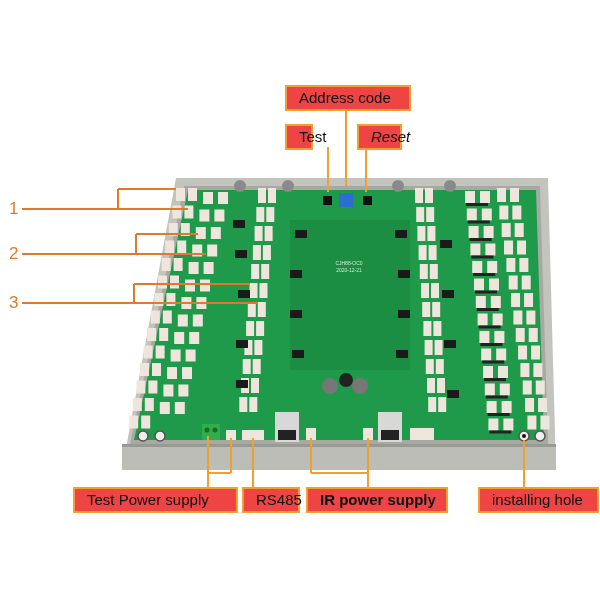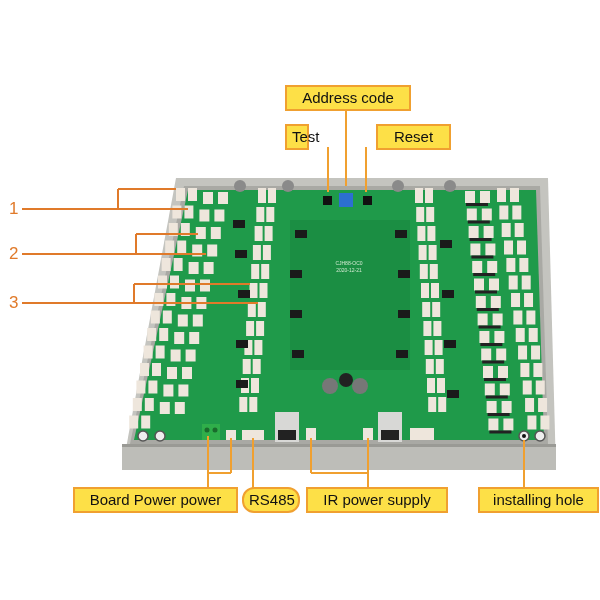--- a/index.html
+++ b/index.html
@@ -1,21 +1,21 @@
 <!DOCTYPE html>
 <html><head>
 <meta charset="utf-8">
 <style>
   html, body { margin: 0; padding: 0; background: #ffffff; }
   body { width: 600px; height: 600px; position: relative; overflow: hidden; font-family: "Liberation Sans", sans-serif; }
   .stage { position: absolute; left: 0; top: 0; width: 600px; height: 600px; }
   .callout-box {
-    position: absolute; background: #fde047; border: 2px solid #f0a030;
-    color: #111; font-size: 15px; line-height: 18px; padding: 2px 5px;
-    white-space: nowrap; box-sizing: border-box; text-align: center;
+    position: absolute; background: #ef4444; border: 2px solid #f0a030;
+    color: #111; font-size: 15px; line-height: 18px; padding: 2px 12px;
+    white-space: nowrap; box-sizing: border-box; 
   }
   .num-label { position: absolute; color: #e07a2a; font-size: 17px; font-family: "Liberation Sans", sans-serif; }
   svg text { font-family: "Liberation Sans", sans-serif; }
 </style>
 </head>
 <body>
 
 <div class="stage">
   <svg id="board-svg" width="600" height="600" viewBox="0 0 600 600" style="position:absolute;left:0;top:0;">
 
@@ -290,23 +290,23 @@
       <line x1="253" y1="438" x2="253" y2="488"></line>
       <line x1="311" y1="438" x2="311" y2="473"></line>
       <line x1="311" y1="473" x2="368" y2="473"></line>
       <line x1="368" y1="438" x2="368" y2="488"></line>
       <line x1="524" y1="440" x2="524" y2="488"></line>
     </g>
   </svg>
 
   <div class="callout-box" style="left:285px;top:85px;width:126px;">Address code</div>
   <div class="callout-box" style="left:285px;top:124px;width:24px;">Test</div>
-  <div class="callout-box" style="left:376px;top:124px;width:75px;">Reset</div>
+  <div class="callout-box" style="left:357px;top:124px;width:45px;font-style:italic;">Reset</div>
 
   <div class="num-label" style="left:9px;top:199px;">1</div>
   <div class="num-label" style="left:9px;top:244px;">2</div>
   <div class="num-label" style="left:9px;top:293px;">3</div>
 
-  <div class="callout-box" style="left:73px;top:487px;width:165px;">Board Power power</div>
-  <div class="callout-box" style="left:242px;top:487px;width:58px;border-radius:12px;">RS485</div>
-  <div class="callout-box" style="left:306px;top:487px;width:142px;">IR power supply</div>
+  <div class="callout-box" style="left:73px;top:487px;width:165px;">Test Power supply</div>
+  <div class="callout-box" style="left:242px;top:487px;width:58px;">RS485</div>
+  <div class="callout-box" style="left:306px;top:487px;width:142px;font-weight:bold;">IR power supply</div>
   <div class="callout-box" style="left:466px;top:487px;width:121px;margin-left:12px;">installing hole</div>
 </div>
 
 </body></html>

